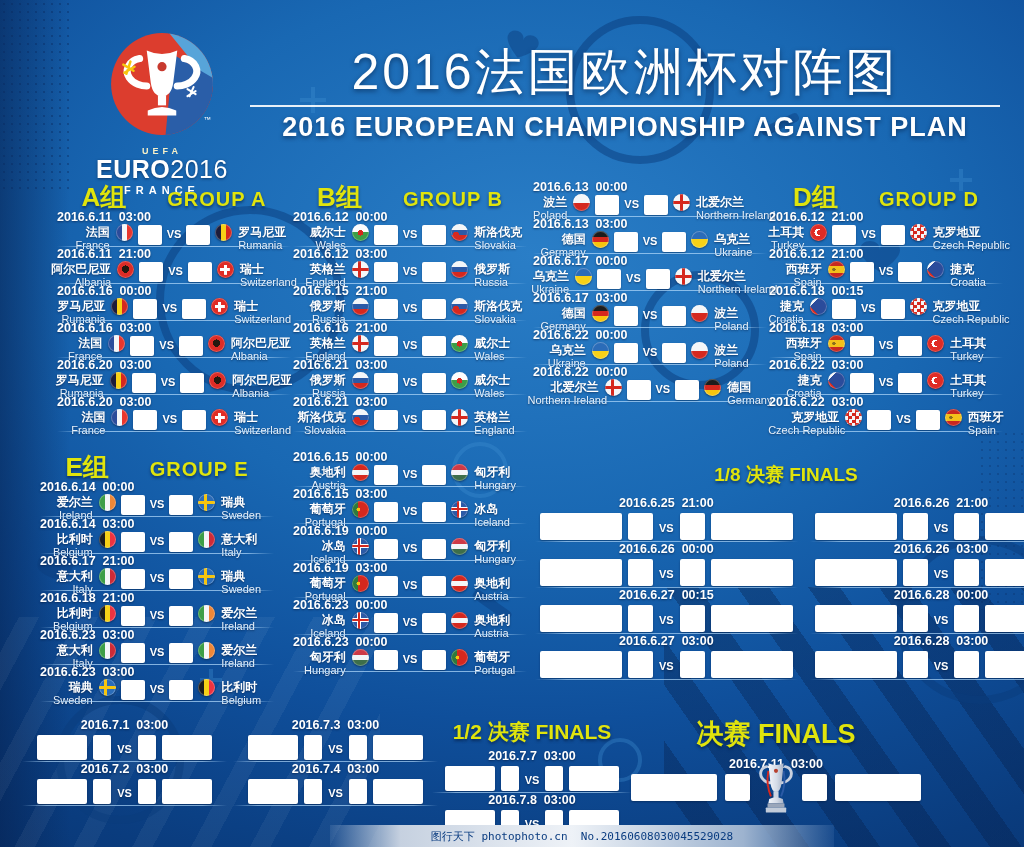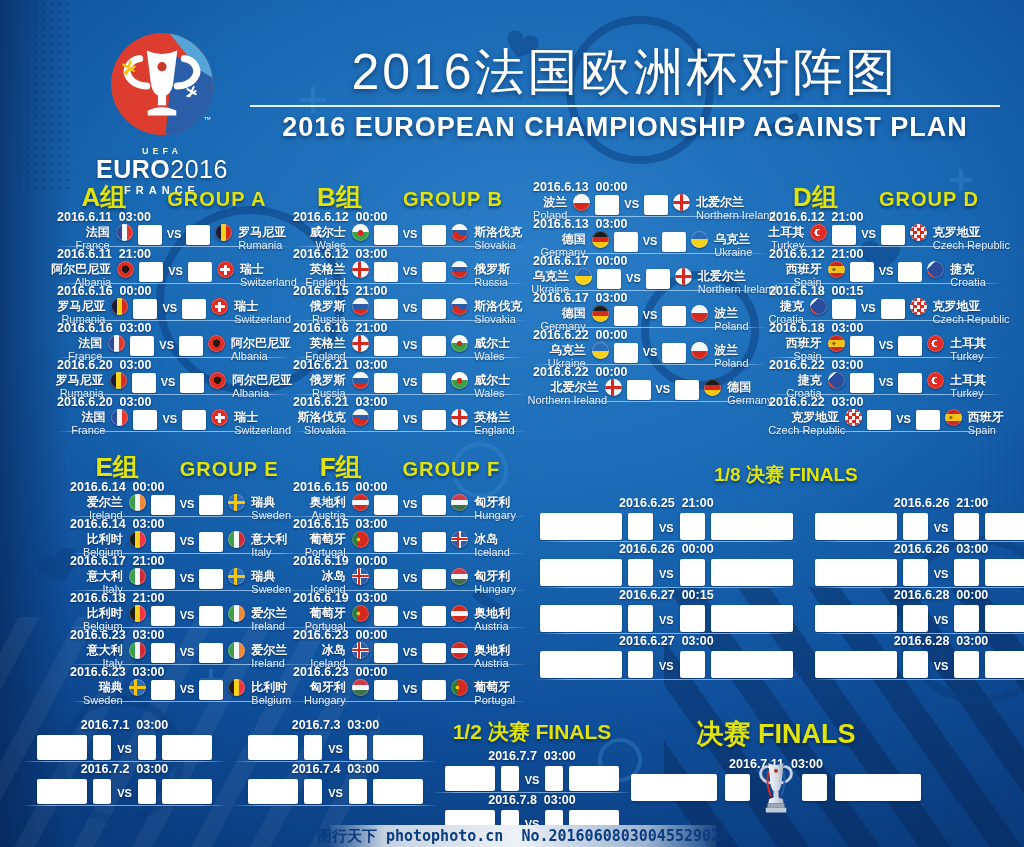--- a/index.html
+++ b/index.html
@@ -33,21 +33,21 @@
   .titles{position:absolute;left:242px;top:44px;width:766px;text-align:center;}
   .titles .main{font-size:50px;line-height:56px;font-weight:400;letter-spacing:3px;color:#fff;
     text-shadow:0 2px 5px rgba(3,25,60,.55);white-space:nowrap;}
   .titles .rule{height:2px;width:98%;margin:5px auto 5px;background:rgba(255,255,255,.9);}
   .titles .sub{font-size:27px;font-weight:700;letter-spacing:1px;color:#fff;
     text-shadow:0 2px 4px rgba(3,25,60,.55);white-space:nowrap;}
   
   .group{position:absolute;width:234px;}
   .pos-ga{left:57px;top:180px;} .pos-gb{left:293px;top:180px;}
   .pos-gc{left:533px;top:180px;} .pos-gd{left:769px;top:180px;}
-  .pos-ge{left:70px;top:450px;} .pos-gf{left:293px;top:450px;}
+  .pos-ge{left:40px;top:450px;} .pos-gf{left:293px;top:450px;}
   .g-head{display:flex;justify-content:center;align-items:baseline;gap:12px;height:30px;}
   .g-head .cnt{font-size:26px;font-weight:800;color:#e0e40c;text-shadow:0 2px 3px rgba(3,25,60,.6);}
   .g-head .ent{font-size:20px;font-weight:800;color:#e0e40c;letter-spacing:1px;text-shadow:0 2px 3px rgba(3,25,60,.6);margin-left:29px;}
   .g-match{height:37px;position:relative;}
   .g-match::after{content:"";position:absolute;left:0;right:0;bottom:0;height:1px;
     background:linear-gradient(90deg,rgba(160,205,245,0),rgba(170,212,248,.75) 12% 88%,rgba(160,205,245,0));}
   .m-date{font-size:12.5px;font-weight:700;line-height:14px;height:14px;
     white-space:pre;text-shadow:0 1px 2px rgba(3,25,60,.6);}
   .m-line{display:flex;justify-content:center;align-items:flex-start;gap:5px;margin-top:1px;}
   .team{width:72px;}
@@ -84,24 +84,24 @@
   .ko-line{display:flex;justify-content:center;align-items:center;gap:6px;margin-top:2px;}
   .wbox{background:#fff;border-radius:2px;flex:none;box-shadow:0 1px 2px rgba(3,25,60,.45);}
   .r16 .wbox.wide{width:82px;height:27px;} .r16 .wbox.small{width:25px;height:27px;}
   .qf .wbox.wide,.sf .wbox.wide{width:50px;height:25px;}
   .qf .wbox.small,.sf .wbox.small{width:18px;height:25px;}
   .final .wbox.wide{width:86px;height:27px;} .final .wbox.small{width:25px;height:27px;}
   .final .ko-line{gap:8px;}
   .trophy-slot{flex:none;width:36px;height:27px;position:relative;}
   .trophy-slot svg{position:absolute;left:1px;top:-16px;}
   
-  .wm{position:absolute;left:330px;bottom:0;width:386px;height:22px;
+  .wm{position:absolute;left:330px;bottom:0;width:504px;height:22px;
     display:flex;align-items:center;justify-content:center;
     background:linear-gradient(90deg,rgba(150,175,210,.15),#c6d1e0 14%,#eef2f7 48%,#9db3cf 82%,rgba(70,115,175,.25));
-    color:#0a3c80;font-size:15px;font-weight:700;white-space:pre;
+    color:#0a3c80;font-size:11px;font-weight:400;white-space:pre;
     font-family:"DejaVu Sans Mono","Liberation Mono",monospace;}
 </style>
 </head>
 <body>
 
 <div class="poster">
 
   <div class="bg">
     <div class="bg-left-band"></div>
     <div class="bg-stripes-br"></div>
@@ -732,24 +732,20 @@
             <span class="sbox"></span>
             <span class="flag" style="background: linear-gradient(90deg, rgb(29, 29, 29) 0px, rgb(29, 29, 29) 33%, rgb(247, 209, 23) 33%, rgb(247, 209, 23) 67%, rgb(239, 51, 64) 67%);"></span>
             <div class="team away">
               <div class="cn">比利时</div>
               <div class="en">Belgium</div>
             </div>
           </div>
         </div>
       </section>
       <section class="group pos-gf">
-        <div class="g-head">
-          <span class="cnt">F组</span>
-          <span class="ent">GROUP F</span>
-        </div>
         <div class="g-match">
           <div class="m-date">2016.6.15  00:00</div>
           <div class="m-line">
             <div class="team home">
               <div class="cn">奥地利</div>
               <div class="en">Austria</div>
             </div>
             <span class="flag" style="background: linear-gradient(rgb(213, 40, 30) 0px, rgb(213, 40, 30) 34%, rgb(244, 246, 248) 34%, rgb(244, 246, 248) 67%, rgb(213, 40, 30) 67%);"></span>
             <span class="sbox"></span>
             <span class="vs">VS</span>

